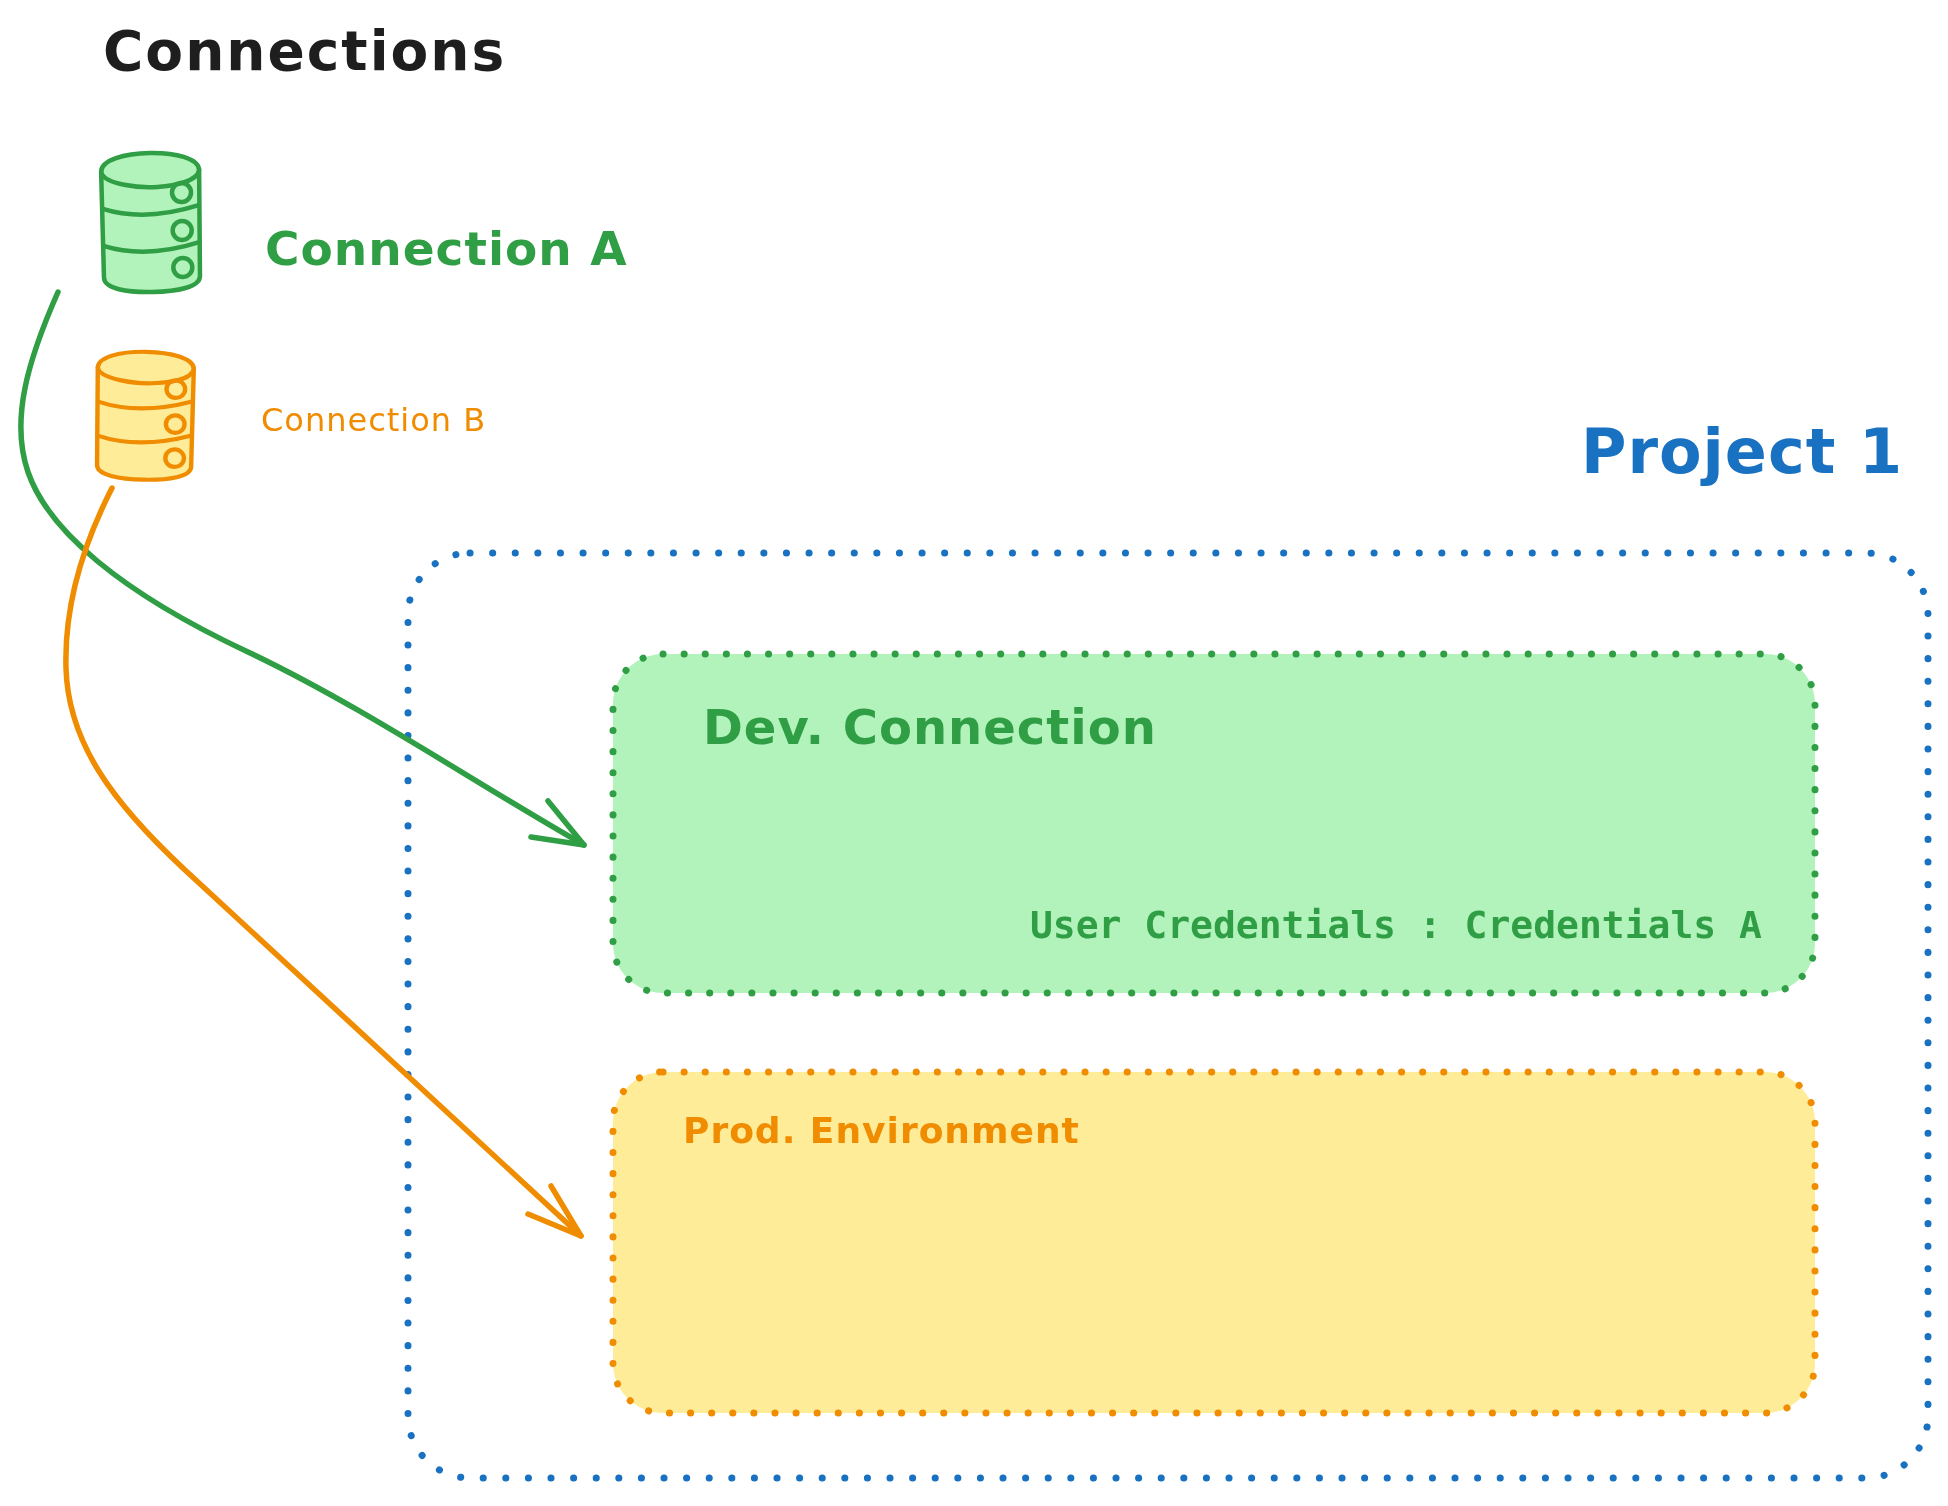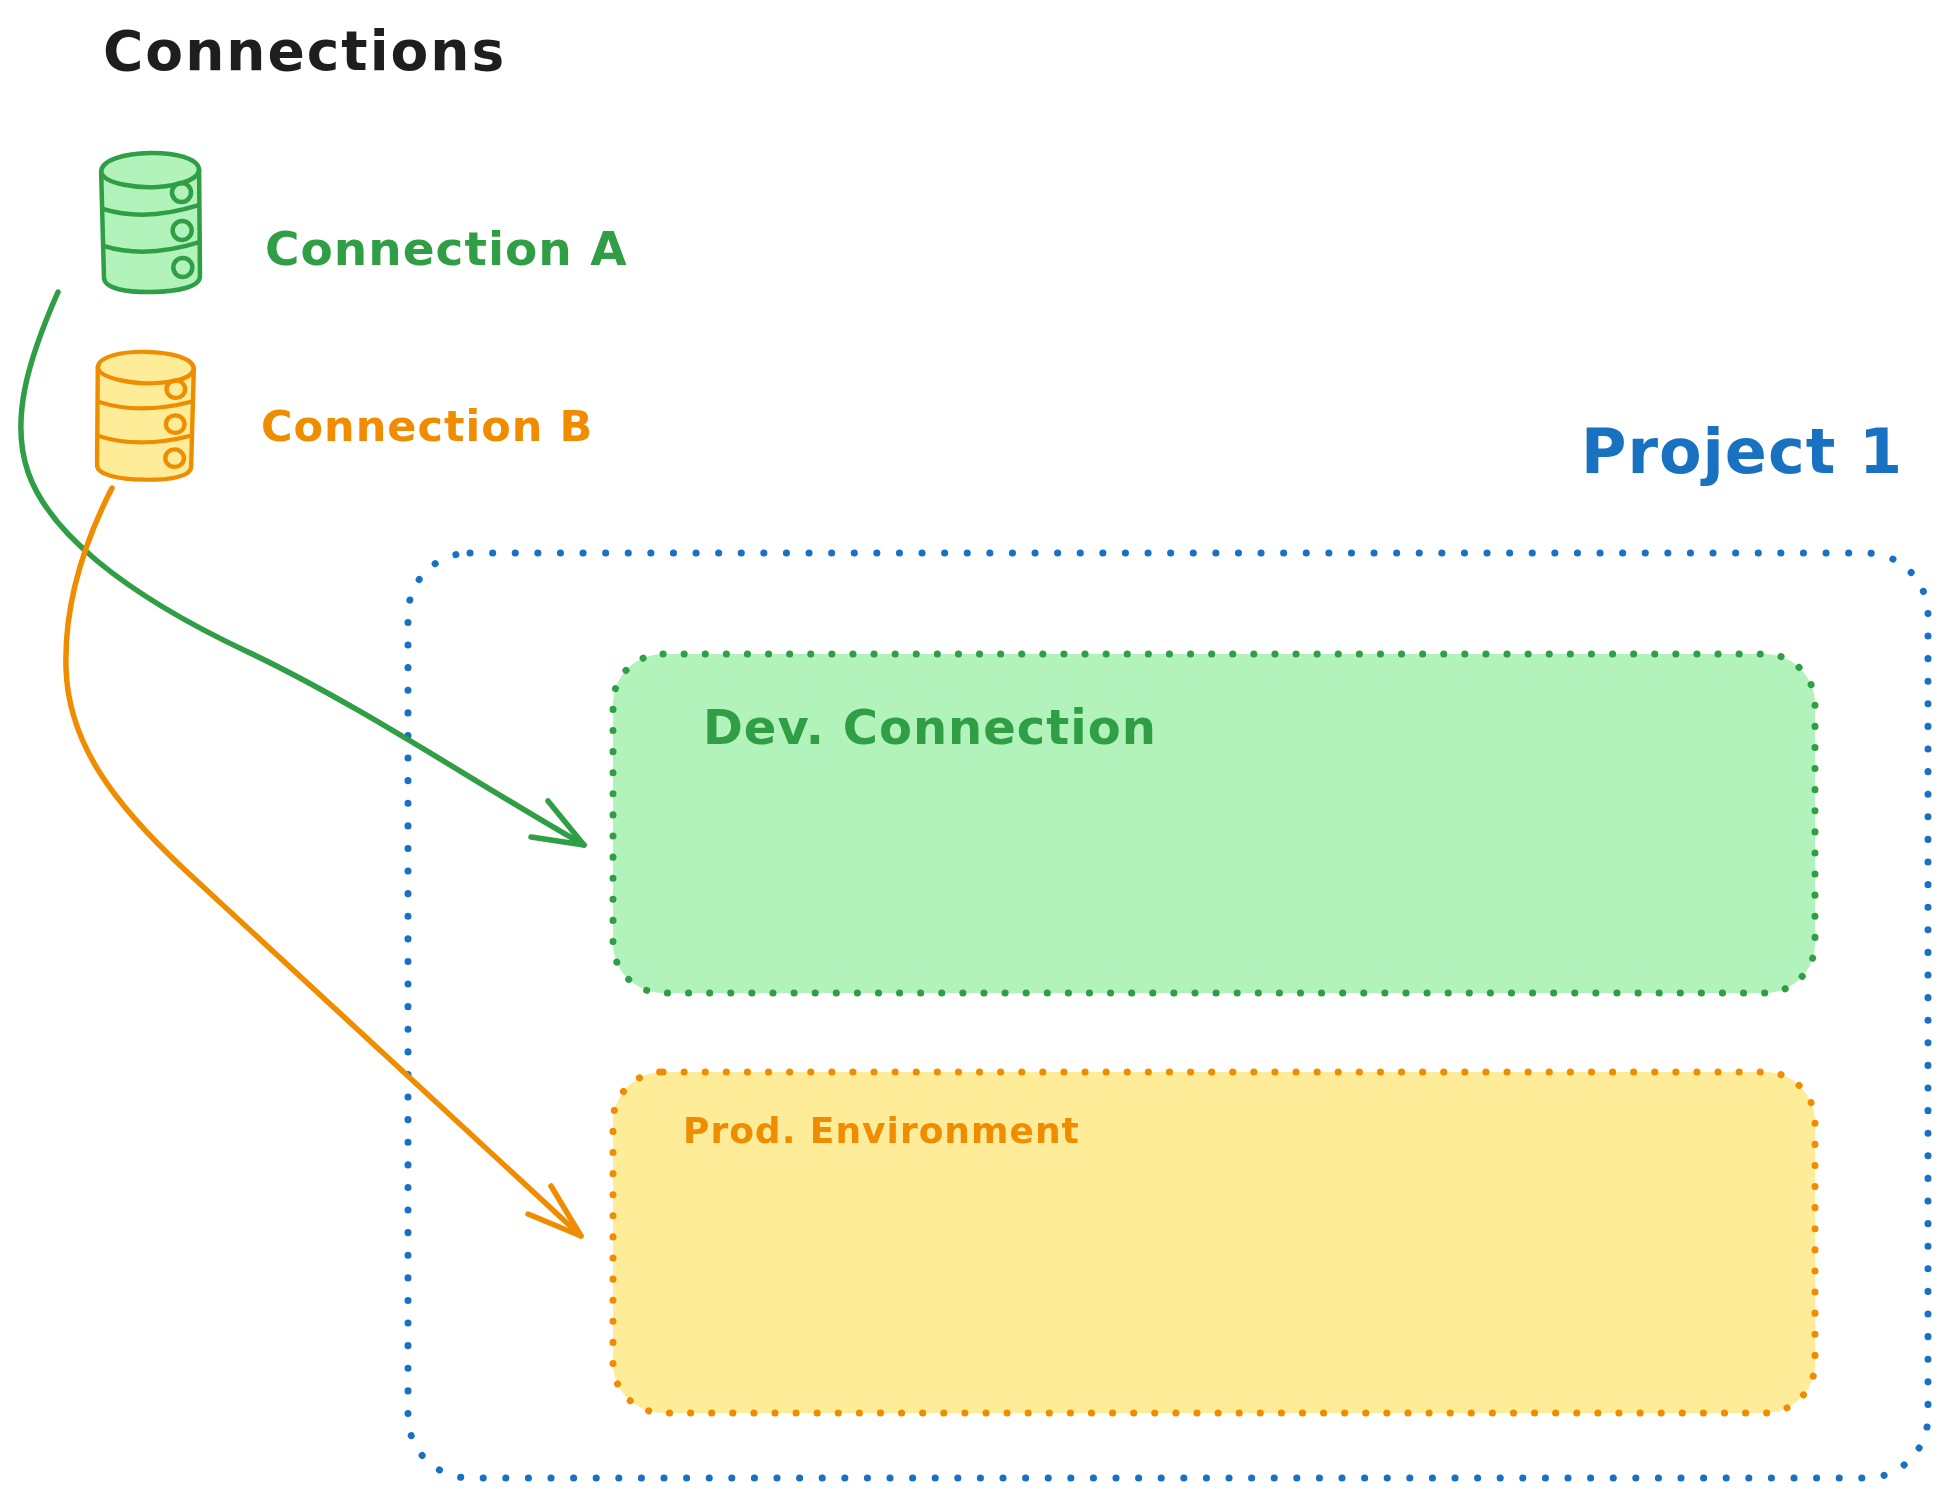--- a/index.html
+++ b/index.html
@@ -18,21 +18,21 @@
     font-size: 55px; font-weight: 700; letter-spacing: 2px;
     color: #1e1e1e;
   }
   .lbl-conn-a {
     left: 222px; top: 222px;
     font-size: 47px; font-weight: 600; letter-spacing: 1px;
     color: #2f9e44;
   }
   .lbl-conn-b {
     left: 218px; top: 402px;
-    font-size: 43px; font-weight: 700; letter-spacing: 1px;
+    font-size: 32px; font-weight: 400; letter-spacing: 1px;
     color: #f08c00;
   }
   .lbl-project {
     left: 1538px; top: 416px;
     font-size: 62px; font-weight: 600; letter-spacing: 1px;
     color: #1971c2;
   }
   .lbl-dev-title {
     left: 660px; top: 700px;
     font-size: 48px; font-weight: 600; letter-spacing: 1px;
@@ -111,17 +111,18 @@
   <div class="label lbl-title">Connections</div>
 
   <div class="label lbl-conn-a">Connection A</div>
 
   <div class="label lbl-conn-b">Connection B</div>
 
   <div class="label lbl-project">Project 1</div>
 
   <div class="label lbl-dev-title">Dev. Connection</div>
 
+  <div class="label lbl-dev-cred">User Credentials : Credentials A</div>
 
   <div class="label lbl-prod-title">Prod. Environment</div>
 
 
 </div>
 
 </body></html>

